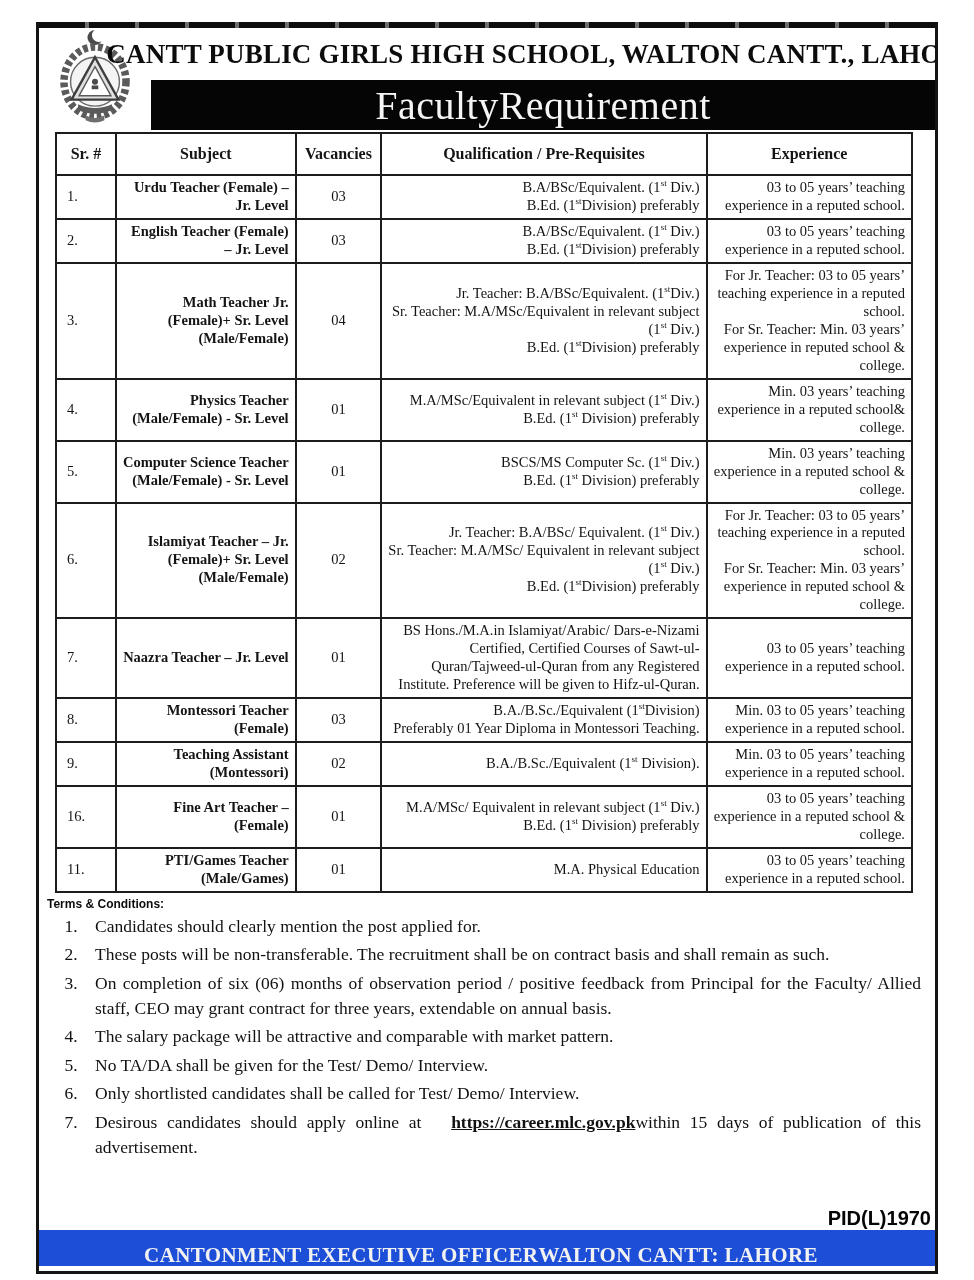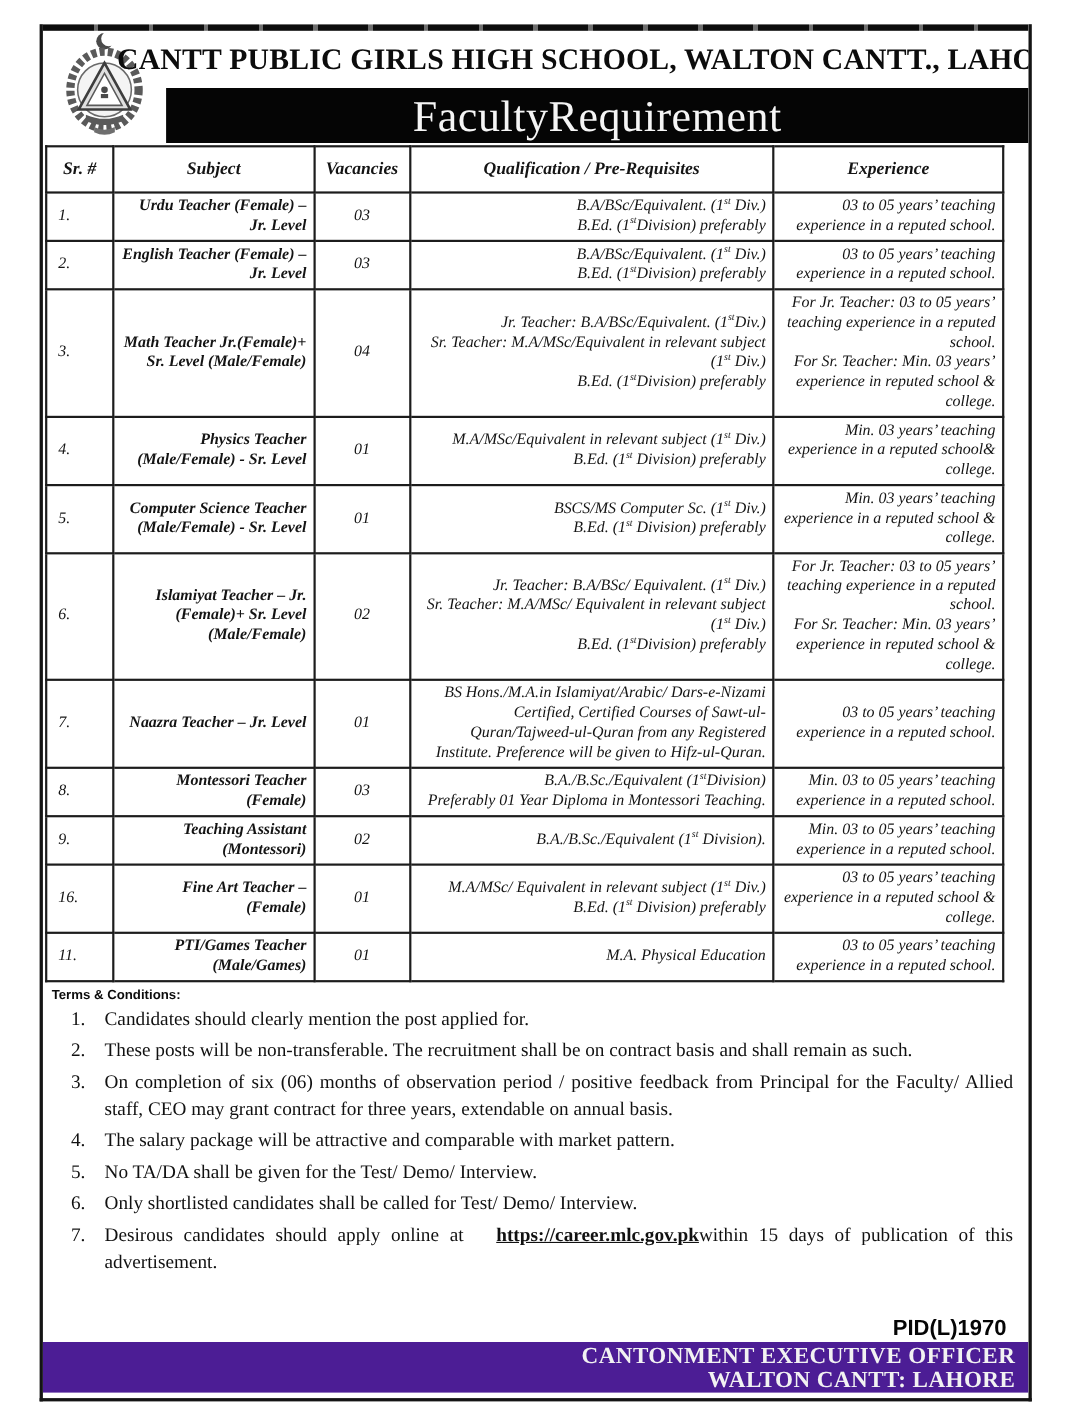--- a/index.html
+++ b/index.html
@@ -24,21 +24,21 @@
     height:52px;display:flex;align-items:center;justify-content:center;
     font-weight:bold;font-size:27px;letter-spacing:.2px;white-space:nowrap;color:#0c0c0c;
   }
   .banner{
     height:50px;background:#050505;display:flex;align-items:center;justify-content:center;
   }
   .banner span{
     color:#f5f5f5;font-weight:normal;font-size:40px;letter-spacing:.5px;
   }
   
-  .table-wrap{flex:0 0 auto;padding:2px 22px 0 2px;font-style:italic;}
+  .table-wrap{flex:0 0 auto;padding:2px 22px 0 16px;}
   table{
     width:100%;border-collapse:collapse;table-layout:fixed;
     font-size:14.5px;line-height:1.24;color:#141414;
   }
   th,td{border:2px solid #1c1c1c;padding:3px 6px;vertical-align:middle;text-align:right;}
   th{font-size:16px;height:34px;text-align:center;font-weight:bold;}
   .c-sr{text-align:left;padding-left:10px;}
   .c-subject{font-weight:bold;}
   .c-vacancies{text-align:center;}
   td sup{font-size:9px;line-height:0;}
@@ -47,27 +47,27 @@
   
   .terms{flex:1 1 auto;position:relative;padding:4px 12px 4px 8px;}
   .terms-heading{
     font-family:"Liberation Sans", sans-serif;font-weight:bold;font-size:12px;color:#0c0c0c;
   }
   .term{display:flex;margin-top:3px;font-size:17.5px;line-height:1.45;}
   .tnum{flex:0 0 48px;text-align:center;}
   .ttext{flex:1;text-align:justify;padding-right:2px;}
   .apply-link{font-weight:bold;text-decoration:underline;color:#111;cursor:pointer;margin-left:20px;}
   .pid{
-    position:absolute;right:20px;bottom:0;
+    position:absolute;right:4px;bottom:0;
     font-family:"Liberation Sans", sans-serif;font-weight:bold;font-size:20px;color:#050505;
   }
   
   .footer{
-    flex:0 0 auto;height:46px;background:#4c1d95;margin-bottom:5px;
-    display:flex;flex-direction:column;align-items:flex-end;justify-content:center;
+    flex:0 0 auto;height:36px;background:#1d4ed8;margin-bottom:5px;
+    display:flex;flex-direction:row;align-items:flex-end;justify-content:center;
     padding-right:12px;box-sizing:border-box;
   }
   .footer div{
     color:#f2f2f2;font-weight:bold;font-size:21px;line-height:22px;letter-spacing:.4px;
   }
 </style>
 </head>
 <body>
 
 <div class="ad">

